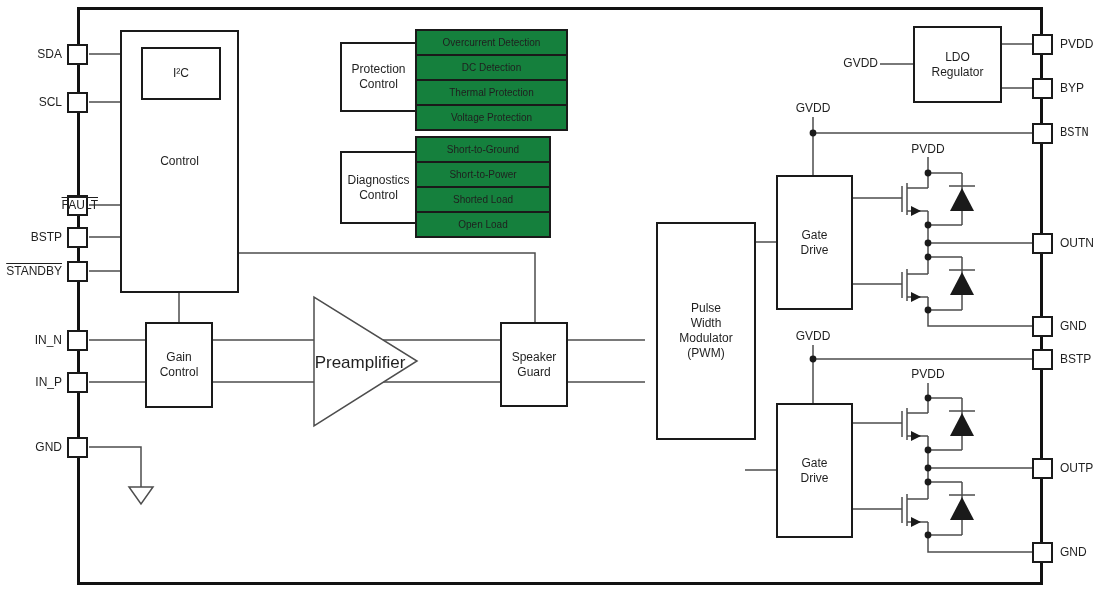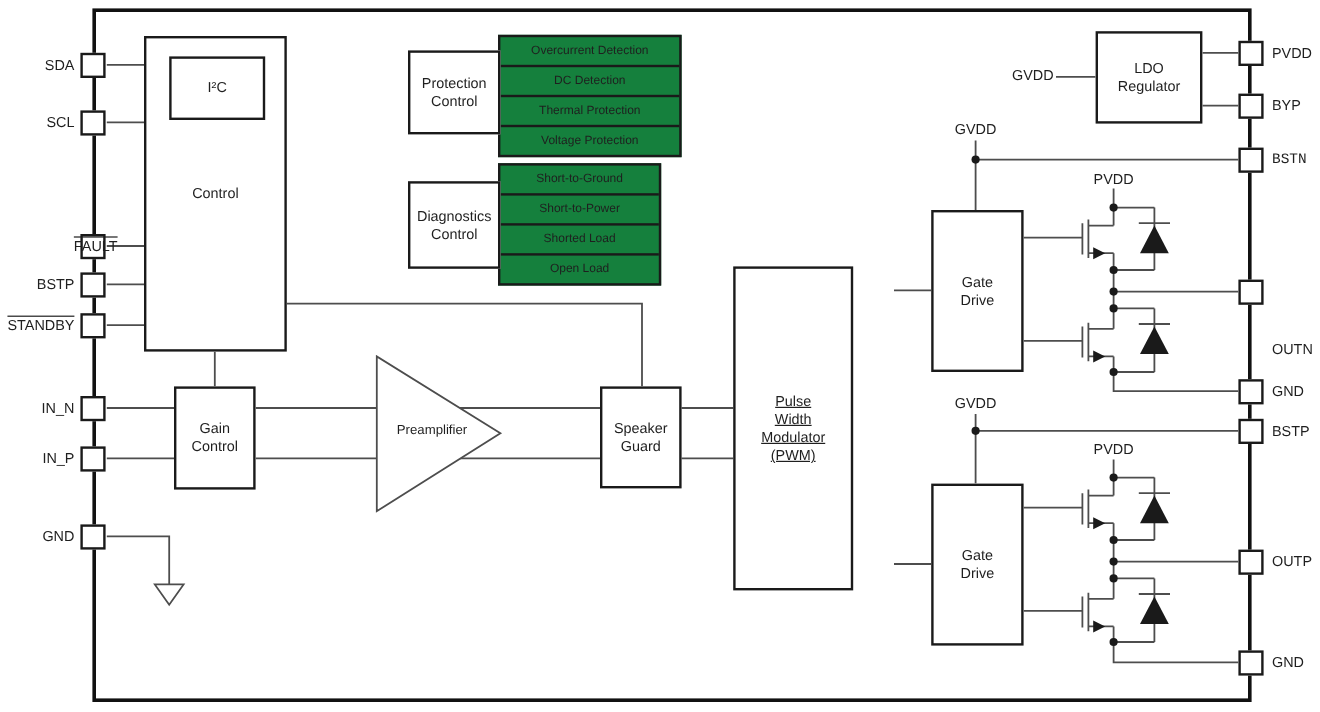--- a/index.html
+++ b/index.html
@@ -127,27 +127,27 @@
     <span class="inner">Control</span>
   </div>
   <div class="blk" style="left:145px;top:322px;width:68px;height:86px;">
     <span class="inner" style="width:50px;">Gain Control</span>
   </div>
 
   <div class="blk" style="left:141px;top:47px;width:80px;height:53px;z-index:4;">
     <span class="inner">I²C</span>
   </div>
 
-  <div class="abs" style="left:312px;top:353px;width:96px;text-align:center;font-size:11px;z-index:3;">Preamplifier</div>
+  <div class="abs" style="left:312px;top:353px;width:96px;text-align:center;font-size:17px;z-index:3;">Preamplifier</div>
 
   <div class="blk" style="left:500px;top:322px;width:68px;height:85px;">
     <span class="inner" style="width:54px;">Speaker Guard</span>
   </div>
 
-  <div class="blk" style="left:611px;top:222px;width:100px;height:270px;text-decoration:underline;">
+  <div class="blk" style="left:656px;top:222px;width:100px;height:218px;">
     <span class="inner" style="width:62px;">Pulse Width Modulator (PWM)</span>
   </div>
 
   <div class="rows" style="left:415px;top:29px;width:153px;">
     <div class="row">Overcurrent Detection</div>
     <div class="row">DC Detection</div>
     <div class="row">Thermal Protection</div>
     <div class="row">Voltage Protection</div>
   </div>
   <div class="blk" style="left:340px;top:42px;width:77px;height:70px;">
@@ -205,19 +205,19 @@
   <div class="pin" style="left:1032px;top:123px;"></div>
   <div class="pin" style="left:1032px;top:233px;"></div>
   <div class="pin" style="left:1032px;top:316px;"></div>
   <div class="pin" style="left:1032px;top:349px;"></div>
   <div class="pin" style="left:1032px;top:458px;"></div>
   <div class="pin" style="left:1032px;top:542px;"></div>
 
   <div class="pin-label right" style="top:36px;">PVDD</div>
   <div class="pin-label right" style="top:80px;">BYP</div>
   <div class="pin-label right" style="top:125px;font-family:Liberation Mono, monospace;">BSTN</div>
-  <div class="pin-label right" style="top:235px;margin-top:48px;">OUTN</div>
+  <div class="pin-label right" style="top:235px;">OUTN</div>
   <div class="pin-label right" style="top:318px;">GND</div>
   <div class="pin-label right" style="top:351px;">BSTP</div>
   <div class="pin-label right" style="top:460px;">OUTP</div>
   <div class="pin-label right" style="top:544px;">GND</div>
 
 </div>
 
 </body></html>

